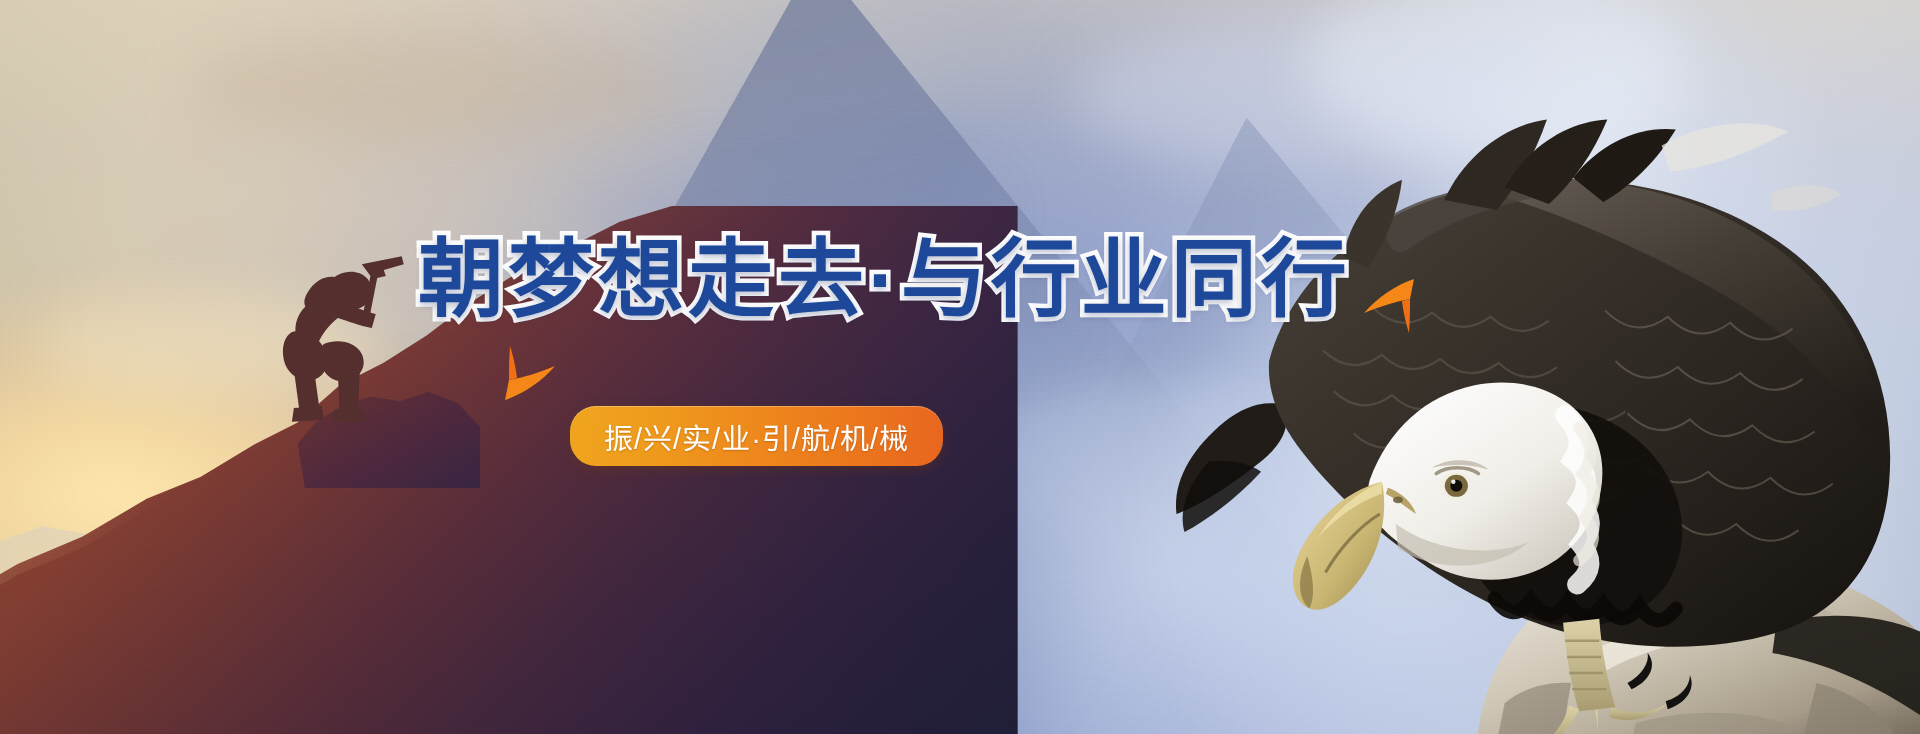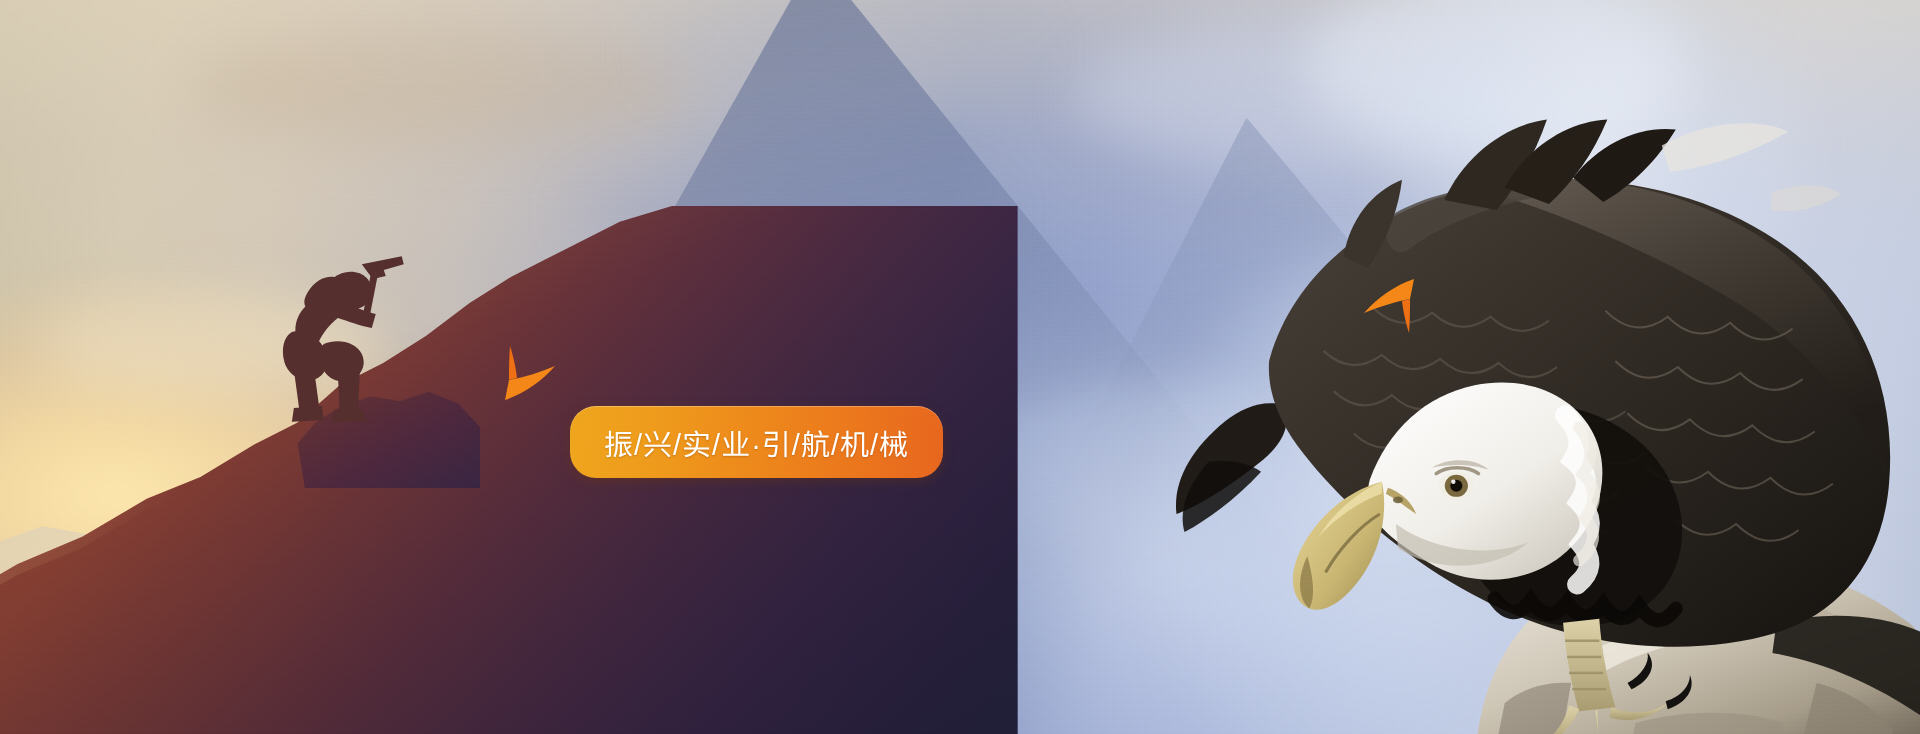--- a/index.html
+++ b/index.html
@@ -131,21 +131,21 @@
     letter-spacing:4px;white-space:nowrap;
     color:#1e4a9c;
     -webkit-text-stroke:9px #ffffff;
     paint-order:stroke fill;
     text-shadow:0 3px 7px rgba(30,50,95,.30);
   }
 
   
   .pill{
     position:absolute;left:570px;top:406px;
-    height:52px;padding:10px 34px;border-radius:26px;
+    height:52px;padding:4px 34px;border-radius:26px;
     display:flex;align-items:center;justify-content:center;
     background:linear-gradient(96deg,#f0a81e 0%,#ef9d1c 24%,
       #ee8a1c 52%, #ec7a1d 76%, #e8691f 100%);
     box-shadow:0 4px 12px rgba(120,60,10,.30),
                inset 0 1px 0 rgba(255,255,255,.28);
   }
   .pill-text{
     color:#ffffff;font-size:29px;font-weight:500;letter-spacing:1px;
     white-space:nowrap;text-shadow:0 1px 2px rgba(140,70,10,.38);
   }
@@ -379,19 +379,20 @@
       <path d="M50 22 C50 32 50 44 49 56 C45 44 43 32 42 24 Z" fill="#ef7314"></path>
     </svg>
   </div>
   <div class="bracket bracket-right">
     <svg viewBox="0 0 56 58">
       <path d="M54 2 C36 8 18 20 4 36 C18 30 34 25 50 22 Z" fill="#f58a18"></path>
       <path d="M50 22 C50 32 50 44 49 56 C45 44 43 32 42 24 Z" fill="#ef7314"></path>
     </svg>
   </div>
 
+  <div class="headline">朝梦想走去·与行业同行</div>
 
   <div class="pill">
     <span class="pill-text">振/兴/实/业·引/航/机/械</span>
   </div>
 
   <div class="grain"></div>
 </div>
 
 </body></html>

